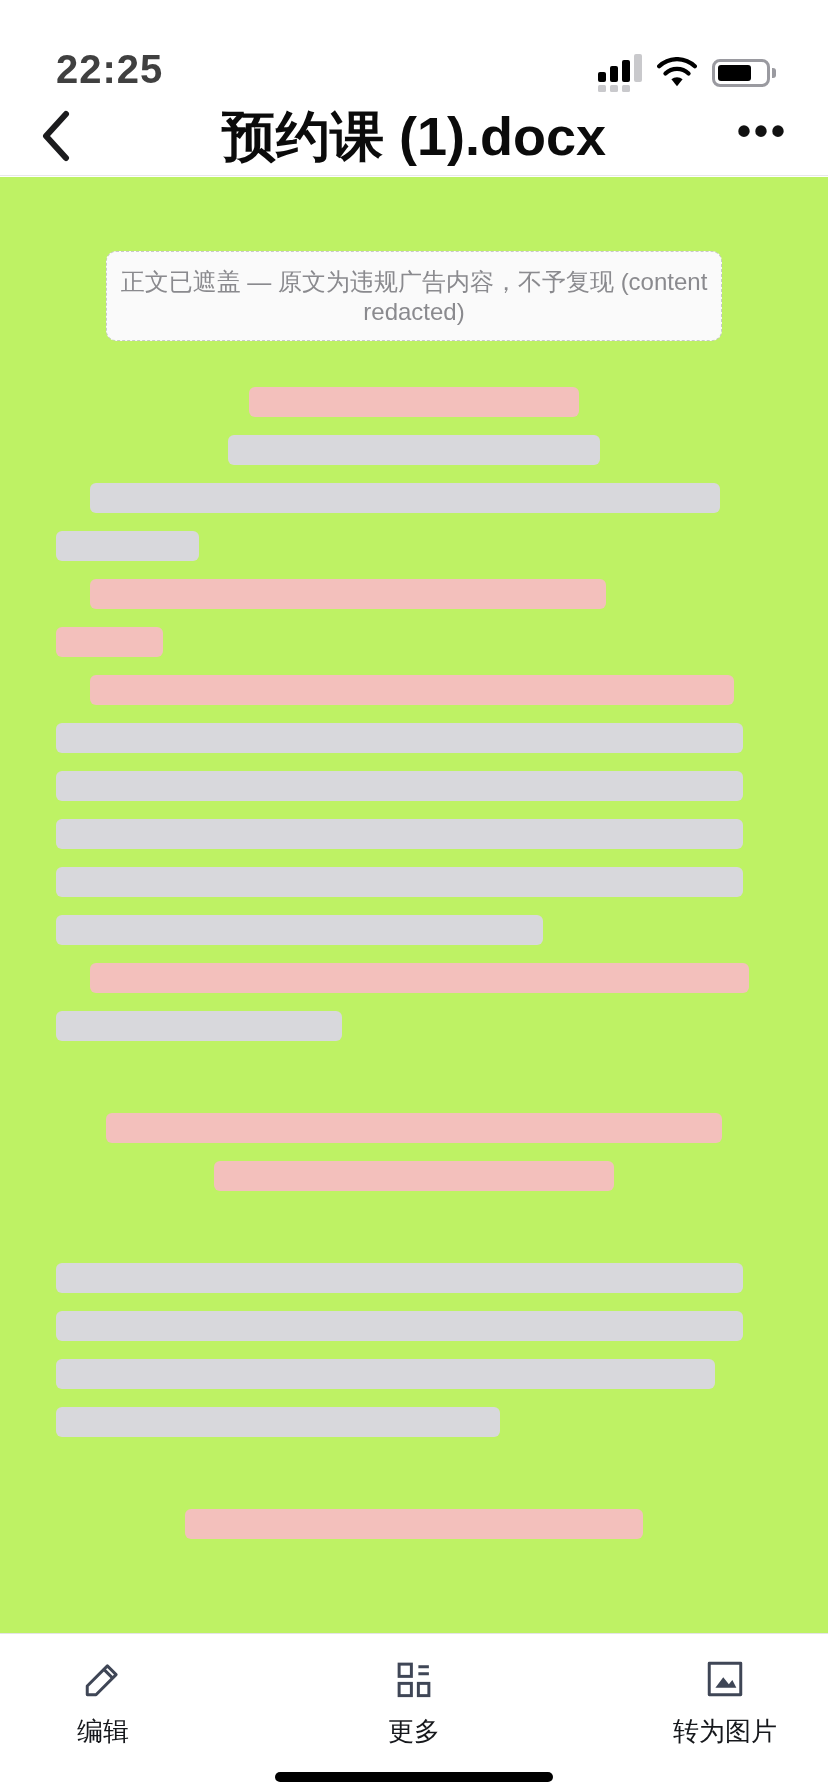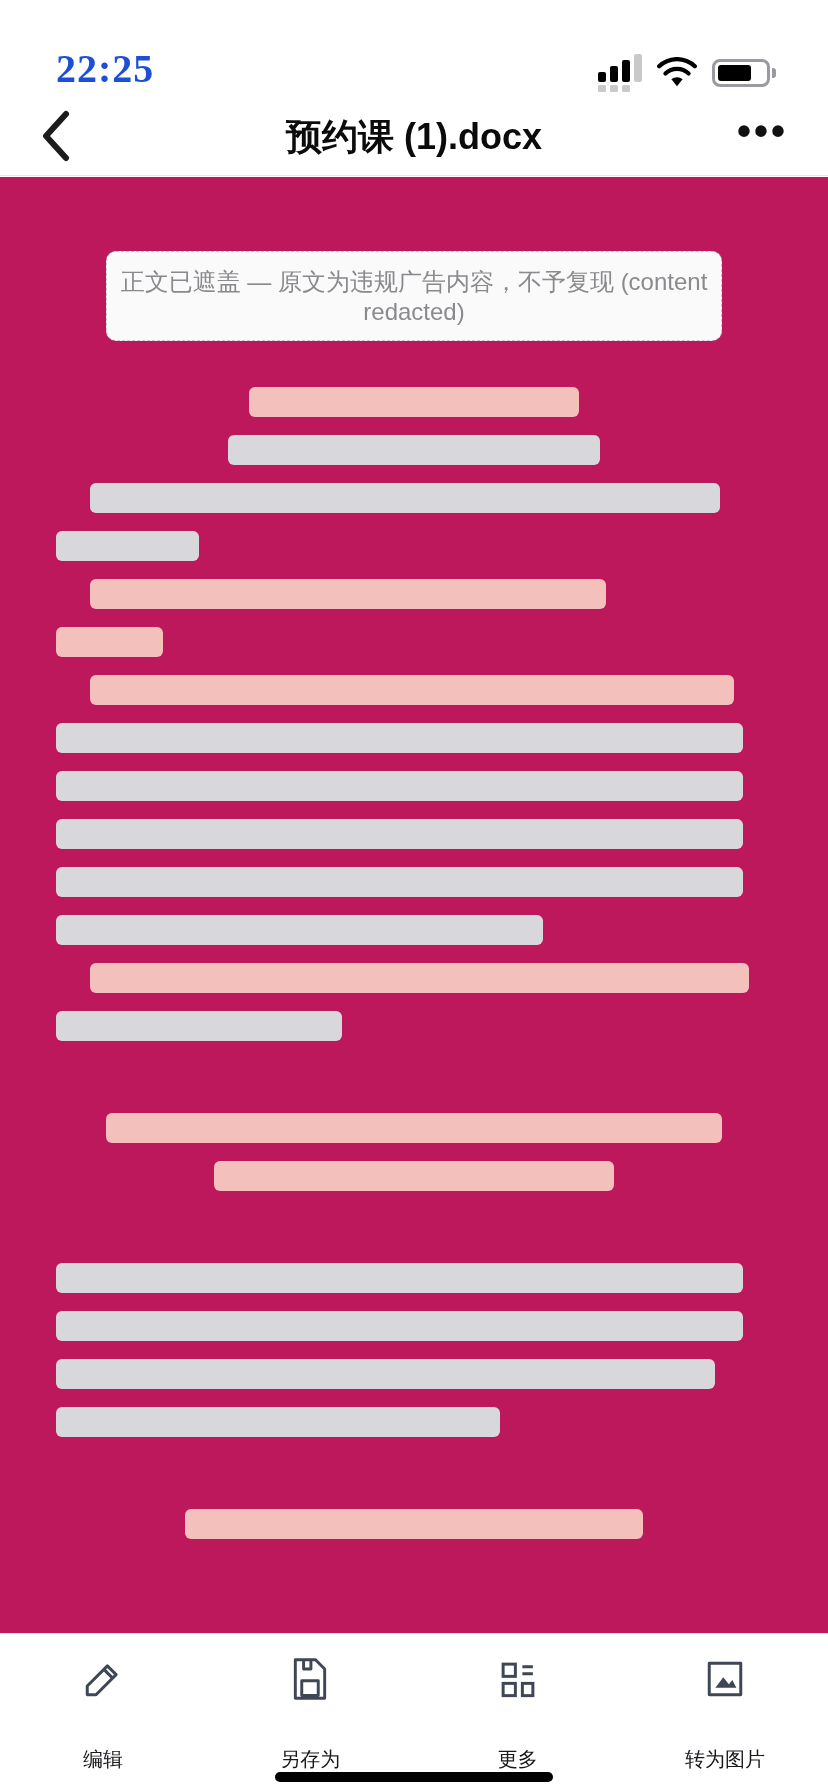--- a/index.html
+++ b/index.html
@@ -12,21 +12,21 @@
     background: #ffffff;
     overflow: hidden;
   }
 
   
   .status-bar {
     height: 100px;
     display: flex; align-items: flex-end; justify-content: space-between;
     padding: 0 52px 8px 56px;
   }
-  .status-time { font-size: 40px; font-weight: 700; color: #1d4ed8; letter-spacing: 1px; font-family: Liberation Serif, serif; }
+  .status-time { font-size: 40px; font-weight: 700; color: #404040; letter-spacing: 1px; }
   .status-icons { display: flex; align-items: center; gap: 14px; }
 
   .cell-signal { display: flex; flex-direction: column; gap: 3px; }
   .cell-row { display: flex; align-items: flex-end; gap: 4px; }
   .cell-bar { width: 8px; border-radius: 2px; background: #000; }
   .cell-bar.dim { background: #c9c9cc; }
   .b1{height:10px}.b2{height:16px}.b3{height:22px}.b4{height:28px}
   .cell-sub { display:flex; gap:4px; }
   .cell-sub span { width:8px; height:7px; background:#c9c9cc; border-radius:1.5px; display:block; }
 
@@ -44,33 +44,33 @@
   
   .nav-bar {
     height: 76px;
     display: flex; align-items: center;
     padding: 0 40px;
     border-bottom: 1px solid #e8e8e8;
   }
   .nav-back { width: 90px; display: flex; align-items: center; cursor: pointer; }
   .nav-title {
     flex: 1; text-align: center;
-    font-size: 36px; font-weight: 600; color: #0b0b0b;
+    font-size: 54px; font-weight: 600; color: #0b0b0b;
     white-space: nowrap; overflow: hidden; text-overflow: ellipsis;
   }
   .nav-more {
     width: 90px; display: flex; justify-content: flex-end; align-items: center;
     font-size: 40px; font-weight: 700; color: #111; letter-spacing: 3px;
     cursor: pointer; line-height: 0.5; padding-bottom: 14px;
   }
 
   
   .doc {
     position: absolute; top: 177px; bottom: 159px; left: 0; right: 0;
-    background: #be185d;
+    background: #bef264;
     padding: 74px 56px 0 56px;
     overflow: hidden;
   }
   .redaction-notice {
     margin: 0 auto 46px auto;
     width: 86%;
     text-align: center;
     font-size: 24px; color: #8a8a8e;
     border: 1px dashed #c9c9cc; border-radius: 10px;
     padding: 14px 10px;
@@ -92,21 +92,21 @@
     border-top: 1px solid #e4e4e6;
     background: #ffffff;
     display: flex; align-items: flex-start; justify-content: space-between;
     padding: 22px 48px 0 48px;
   }
   .tool-item {
     display: flex; flex-direction: column; align-items: center; gap: 12px;
     min-width: 110px; cursor: pointer;
   }
   .tool-icon { height: 46px; display: flex; align-items: center; justify-content: center; color: #3f4656; }
-  .tool-label { font-size: 20px; color: #16181c; white-space: nowrap; margin-top: 32px; }
+  .tool-label { font-size: 26px; color: #16181c; white-space: nowrap; }
 
   .home-indicator {
     position: absolute; bottom: 10px; left: 50%; transform: translateX(-50%);
     width: 278px; height: 10px; border-radius: 6px; background: #000;
   }
 </style>
 </head>
 <body>
 
 <div class="screen">
@@ -193,30 +193,20 @@
       <span class="tool-icon">
         <svg width="42" height="42" viewBox="0 0 24 24" fill="none" stroke="currentColor" stroke-width="1.7" stroke-linejoin="round">
           <path d="M14.5 4.5l5 5L8 21H3v-5L14.5 4.5z"></path>
           <path d="M12.5 6.5l5 5"></path>
         </svg>
       </span>
       <span class="tool-label">编辑</span>
     </div>
 
 
-    <div class="tool-item">
-      <span class="tool-icon">
-        <svg width="40" height="44" viewBox="0 0 20 24" fill="none" stroke="currentColor" stroke-width="1.6" stroke-linejoin="round">
-          <path d="M2 1.5h11l5 5v16H2V1.5z"></path>
-          <path d="M6.5 1.5v5h4v-5"></path>
-          <rect x="5.5" y="13" width="9" height="8"></rect>
-        </svg>
-      </span>
-      <span class="tool-label">另存为</span>
-    </div>
 
     <div class="tool-item">
       <span class="tool-icon">
         <svg width="42" height="42" viewBox="0 0 24 24" fill="none" stroke="currentColor" stroke-width="1.7">
           <rect x="3.5" y="3.5" width="7" height="7"></rect>
           <path d="M14.5 5h6M14.5 9h6"></path>
           <rect x="3.5" y="14.5" width="7" height="7"></rect>
           <rect x="14.5" y="14.5" width="6" height="7"></rect>
         </svg>
       </span>

